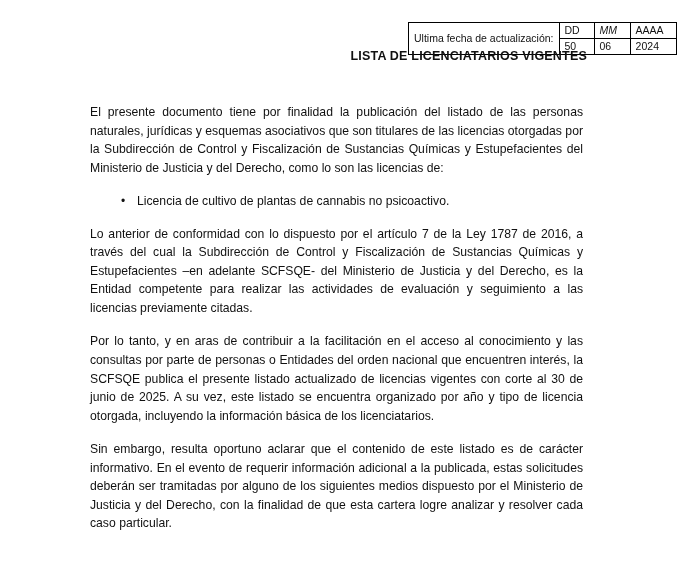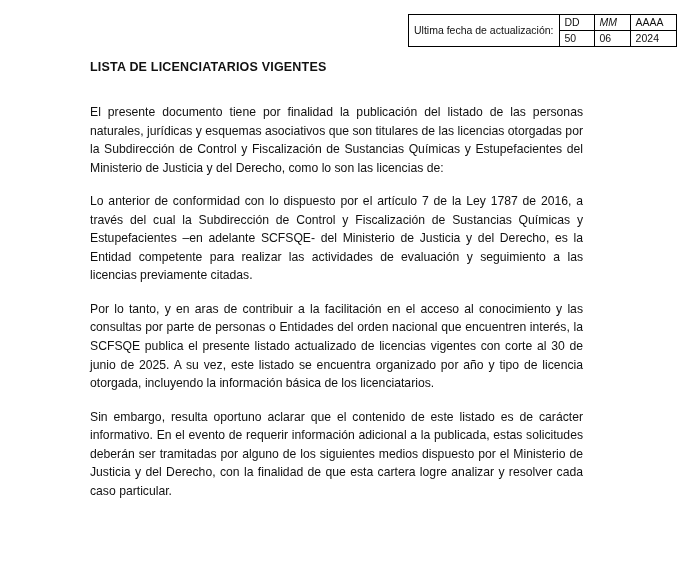--- a/index.html
+++ b/index.html
@@ -13,21 +13,21 @@
     overflow: hidden;
     font-family: "Liberation Sans", sans-serif;
     color: #111111;
     position: relative;
   }
 
   
   .update-table-wrap {
     position: absolute;
     left: 408px;
-    top: 14px;
+    top: 22px;
     border-radius: 7px;
   }
   table.update-table {
     border-collapse: collapse;
     font-size: 10.5px;
     line-height: 1.25;
   }
   table.update-table td,
   table.update-table th {
     border: 1px solid #000000;
@@ -57,24 +57,24 @@
   .doc {
     position: absolute;
     left: 90px;
     top: 0;
     width: 497px;
   }
   h1.doc-title {
     margin: 0;
     padding: 0;
     position: absolute;
-    top: 60px;
+    top: 49px;
     left: 0;
     width: 497px;
-    text-align: left;
+    text-align: right;
     font-size: 12.5px;
     font-weight: bold;
     letter-spacing: 0.2px;
   }
   .body-content {
     position: absolute;
     top: 103px;
     left: 0;
     width: 497px;
   }
@@ -132,20 +132,23 @@
 
 <div class="doc">
 
   <h1 class="doc-title">LISTA DE LICENCIATARIOS VIGENTES</h1>
 
   <div class="body-content">
 
     <p class="para">El presente documento tiene por finalidad la publicación del listado de las personas naturales, jurídicas y esquemas asociativos que son titulares de las licencias otorgadas por la Subdirección de Control y Fiscalización de Sustancias Químicas y Estupefacientes del Ministerio de Justicia y del Derecho, como lo son las licencias de:</p>
 
     <ul class="bullets">
+      <li>
+        <span>Licencia de cultivo de plantas de cannabis no psicoactivo.</span>
+      </li>
     </ul>
 
     <p class="para">Lo anterior de conformidad con lo dispuesto por el artículo 7 de la Ley 1787 de 2016, a través del cual la Subdirección de Control y Fiscalización de Sustancias Químicas y Estupefacientes –en adelante SCFSQE- del Ministerio de Justicia y del Derecho, es la Entidad competente para realizar las actividades de evaluación y seguimiento a las licencias previamente citadas.</p>
 
     <p class="para">Por lo tanto, y en aras de contribuir a la facilitación en el acceso al conocimiento y las consultas por parte de personas o Entidades del orden nacional que encuentren interés, la SCFSQE publica el presente listado actualizado de licencias vigentes con corte al 30 de junio de 2025. A su vez, este listado se encuentra organizado por año y tipo de licencia otorgada, incluyendo la información básica de los licenciatarios.</p>
 
     <p class="para">Sin embargo, resulta oportuno aclarar que el contenido de este listado es de carácter informativo. En el evento de requerir información adicional a la publicada, estas solicitudes deberán ser tramitadas por alguno de los siguientes medios dispuesto por el Ministerio de Justicia y del Derecho, con la finalidad de que esta cartera logre analizar y resolver cada caso particular.</p>
 
   </div>
 </div>

